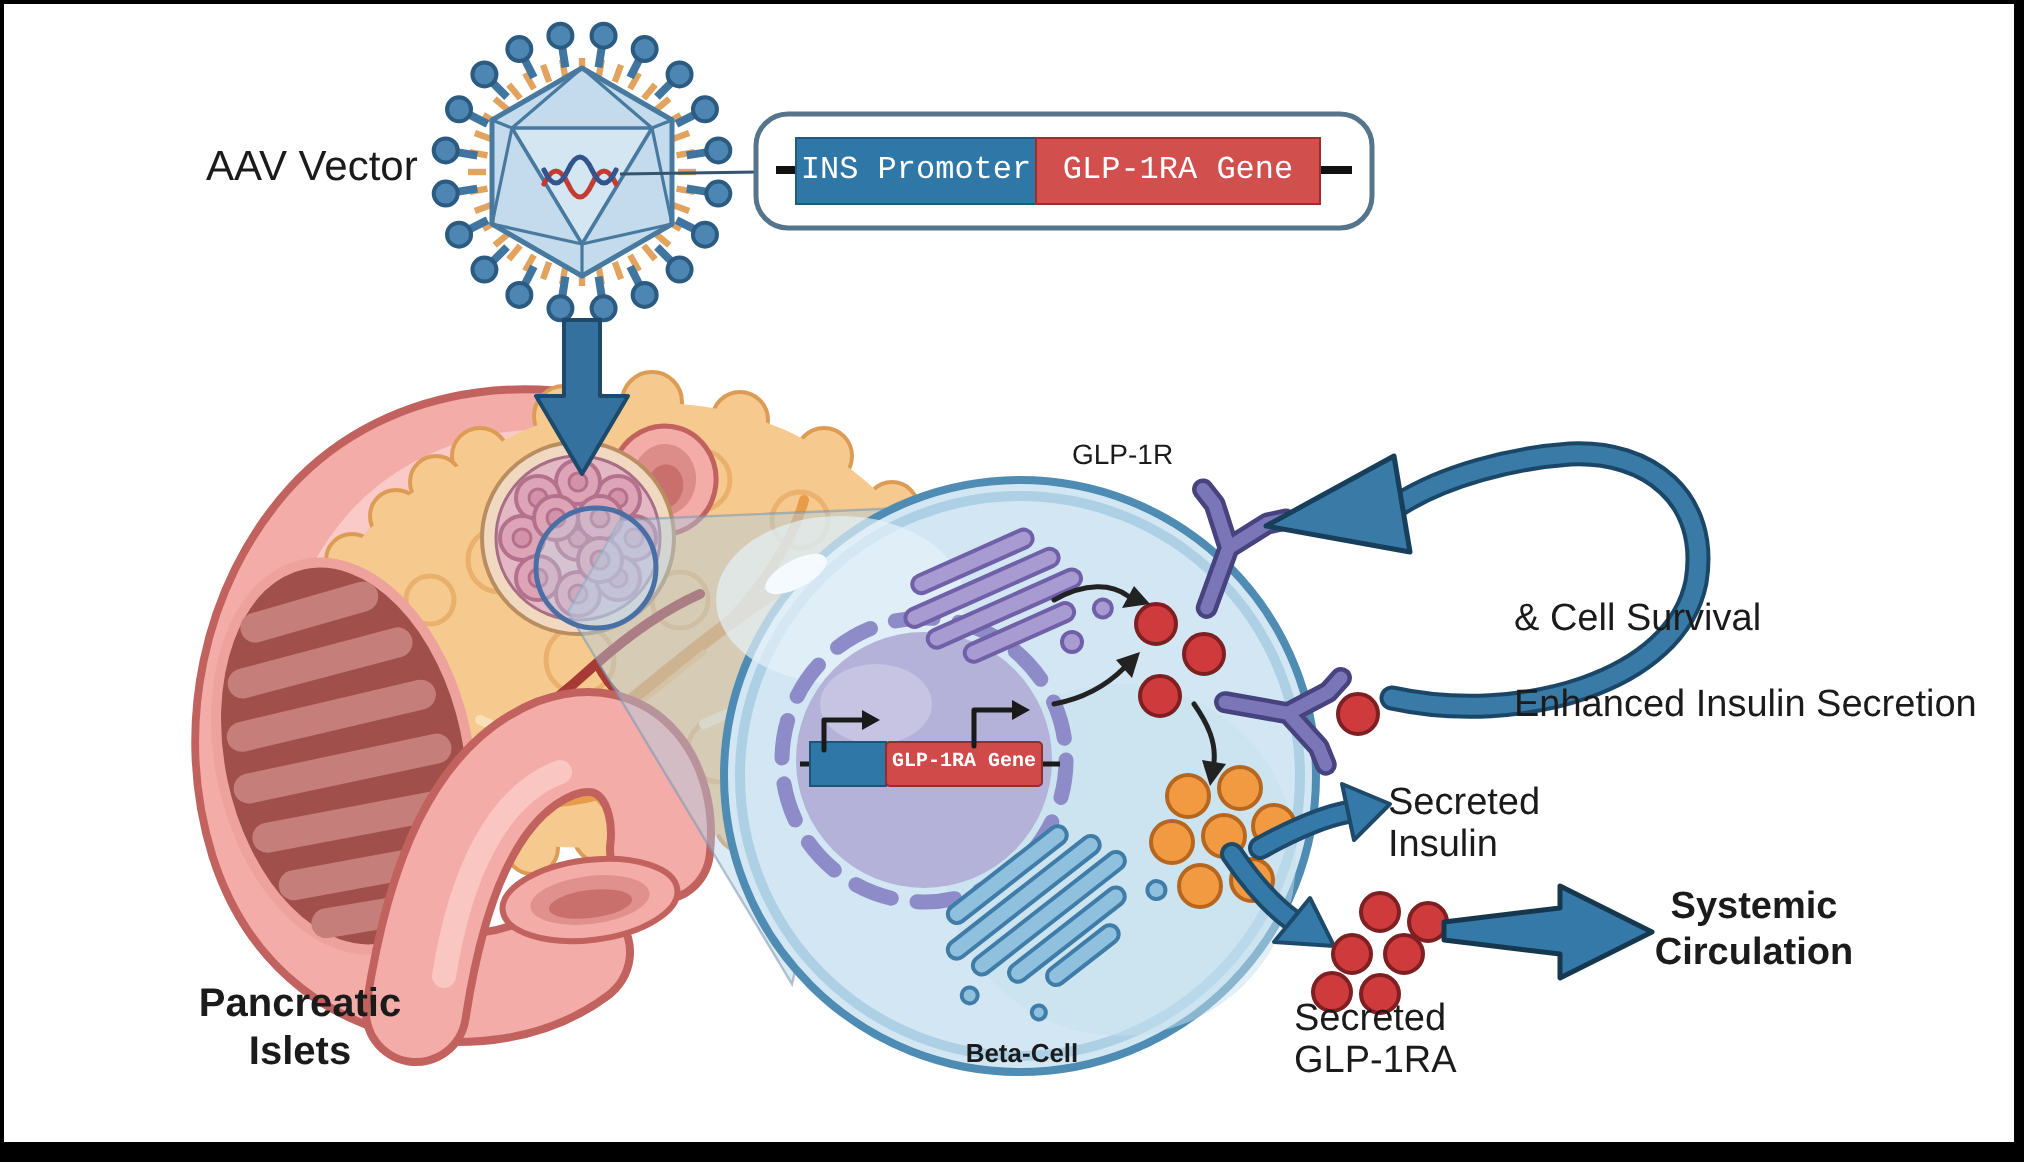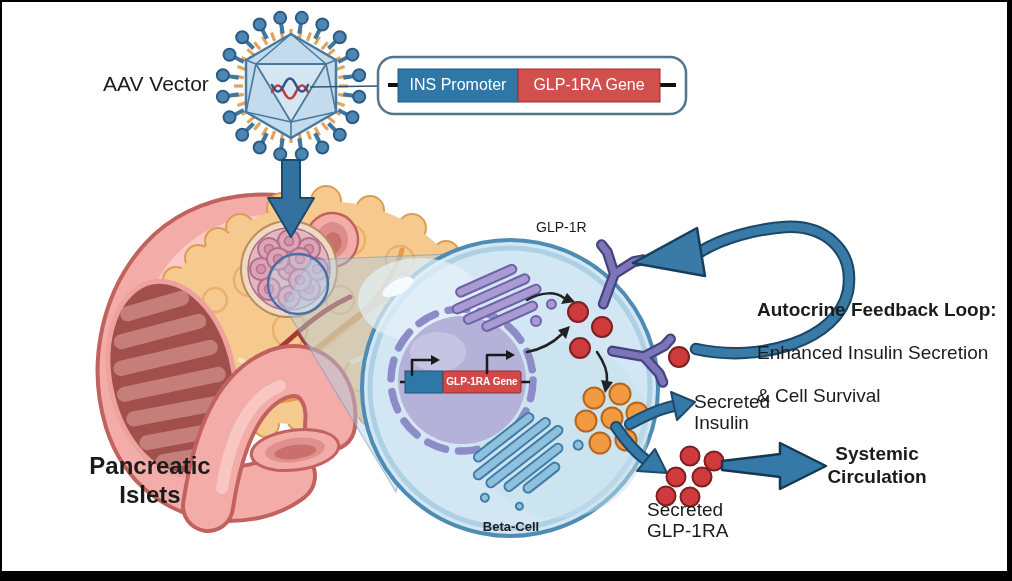--- a/index.html
+++ b/index.html
@@ -5,21 +5,21 @@
   html,body{margin:0;padding:0;background:#ffffff;}
   .stage{position:relative;width:1012px;height:581px;background:#ffffff;overflow:hidden;
          font-family:"Liberation Sans",sans-serif;}
   .frame{position:absolute;background:#000;z-index:9;}
   #frame-top{left:0;top:0;width:1012px;height:2px;}
   #frame-left{left:0;top:0;width:2px;height:581px;}
   #frame-right{right:0;top:0;width:5px;height:581px;}
   #frame-bottom{left:0;bottom:0;width:1012px;height:10px;}
   svg.art{position:absolute;left:0;top:0;z-index:1;}
   .lbl{position:absolute;color:#1b1b1b;white-space:pre-line;z-index:3;line-height:1.13;}
-  .w{color:#ffffff;}
+  .w{color:#ffffff;font-family:Liberation Mono, monospace;}
   .b{font-weight:bold;}
   .ctr{text-align:center;}
   .flex{display:flex;align-items:center;justify-content:center;}
 </style>
 </head>
 <body>
 
 <div class="stage">
 
 <svg class="art" width="1012" height="581" viewBox="0 0 1012 581">
@@ -409,35 +409,34 @@
 <div class="lbl" style="left:103px;top:72px;font-size:21px;font-weight:500;">AAV Vector</div>
 
 <div class="lbl w flex" style="left:398px;top:69px;width:120px;height:33px;font-size:16px;font-weight:500;">INS Promoter</div>
 <div class="lbl w flex" style="left:518px;top:69px;width:142px;height:33px;font-size:16px;font-weight:500;">GLP-1RA Gene</div>
 
 <div class="lbl w flex b" style="left:443px;top:371px;width:78px;height:22px;font-size:10px;">GLP-1RA Gene</div>
 
 <div class="lbl" style="left:536px;top:220px;font-size:14px;font-weight:500;">GLP-1R</div>
 
 <div class="lbl" style="left:757px;top:278px;width:250px;font-size:19px;">
-  <div class="b">Autocrine Feedback Loop:</div>
+  <div>&amp; Cell Survival</div>
   <div>Enhanced Insulin Secretion</div>
-  <div>&amp; Cell Survival</div>
 </div>
 
 <div class="lbl" style="left:694px;top:391px;font-size:19px;">Secreted
 Insulin</div>
 
 <div class="lbl" style="left:647px;top:499px;font-size:19px;">Secreted
 GLP-1RA</div>
 
 <div class="lbl b ctr" style="left:822px;top:442px;width:110px;font-size:19px;line-height:1.22;">Systemic
 Circulation</div>
 
-<div class="lbl b ctr" style="left:85px;top:452px;width:130px;font-size:24px;line-height:1.2;">Pancreatic
+<div class="lbl b ctr" style="left:85px;top:490px;width:130px;font-size:20px;line-height:1.2;">Pancreatic
 Islets</div>
 
 <div class="lbl b ctr" style="left:461px;top:520px;width:100px;font-size:13px;">Beta-Cell</div>
 
 <div class="frame" id="frame-top"></div>
 <div class="frame" id="frame-left"></div>
 <div class="frame" id="frame-right"></div>
 <div class="frame" id="frame-bottom"></div>
 </div>
 

